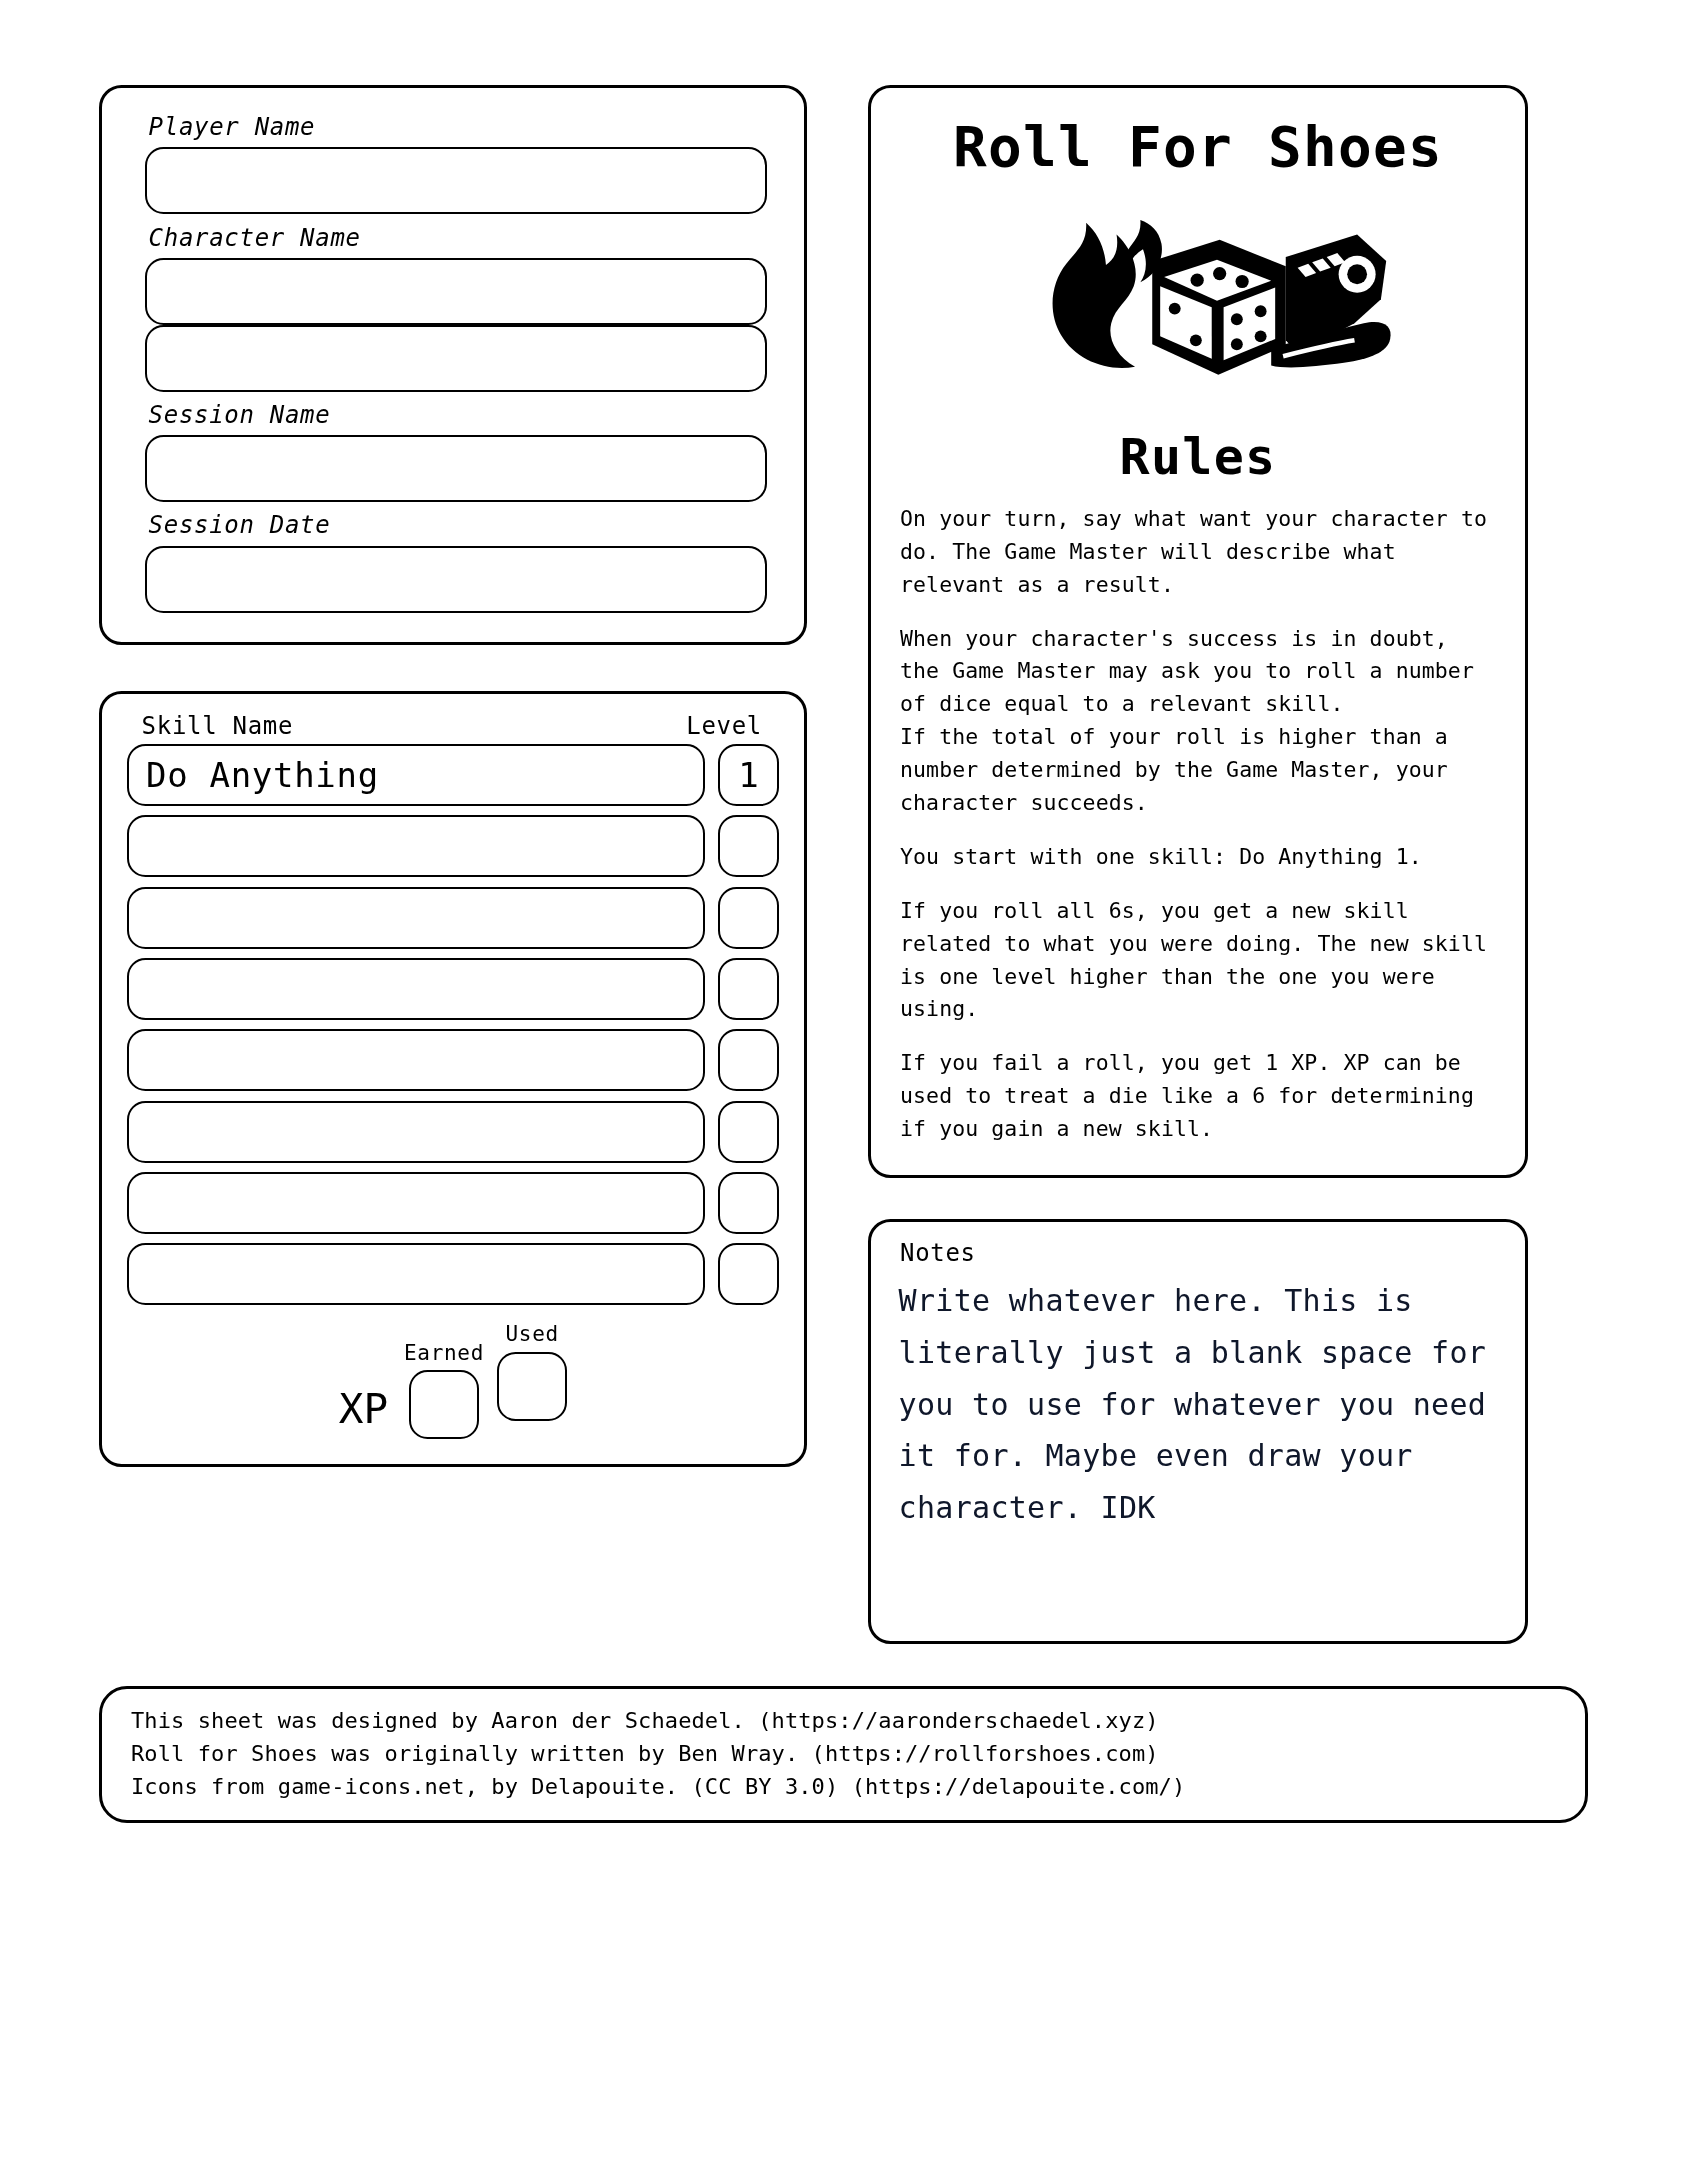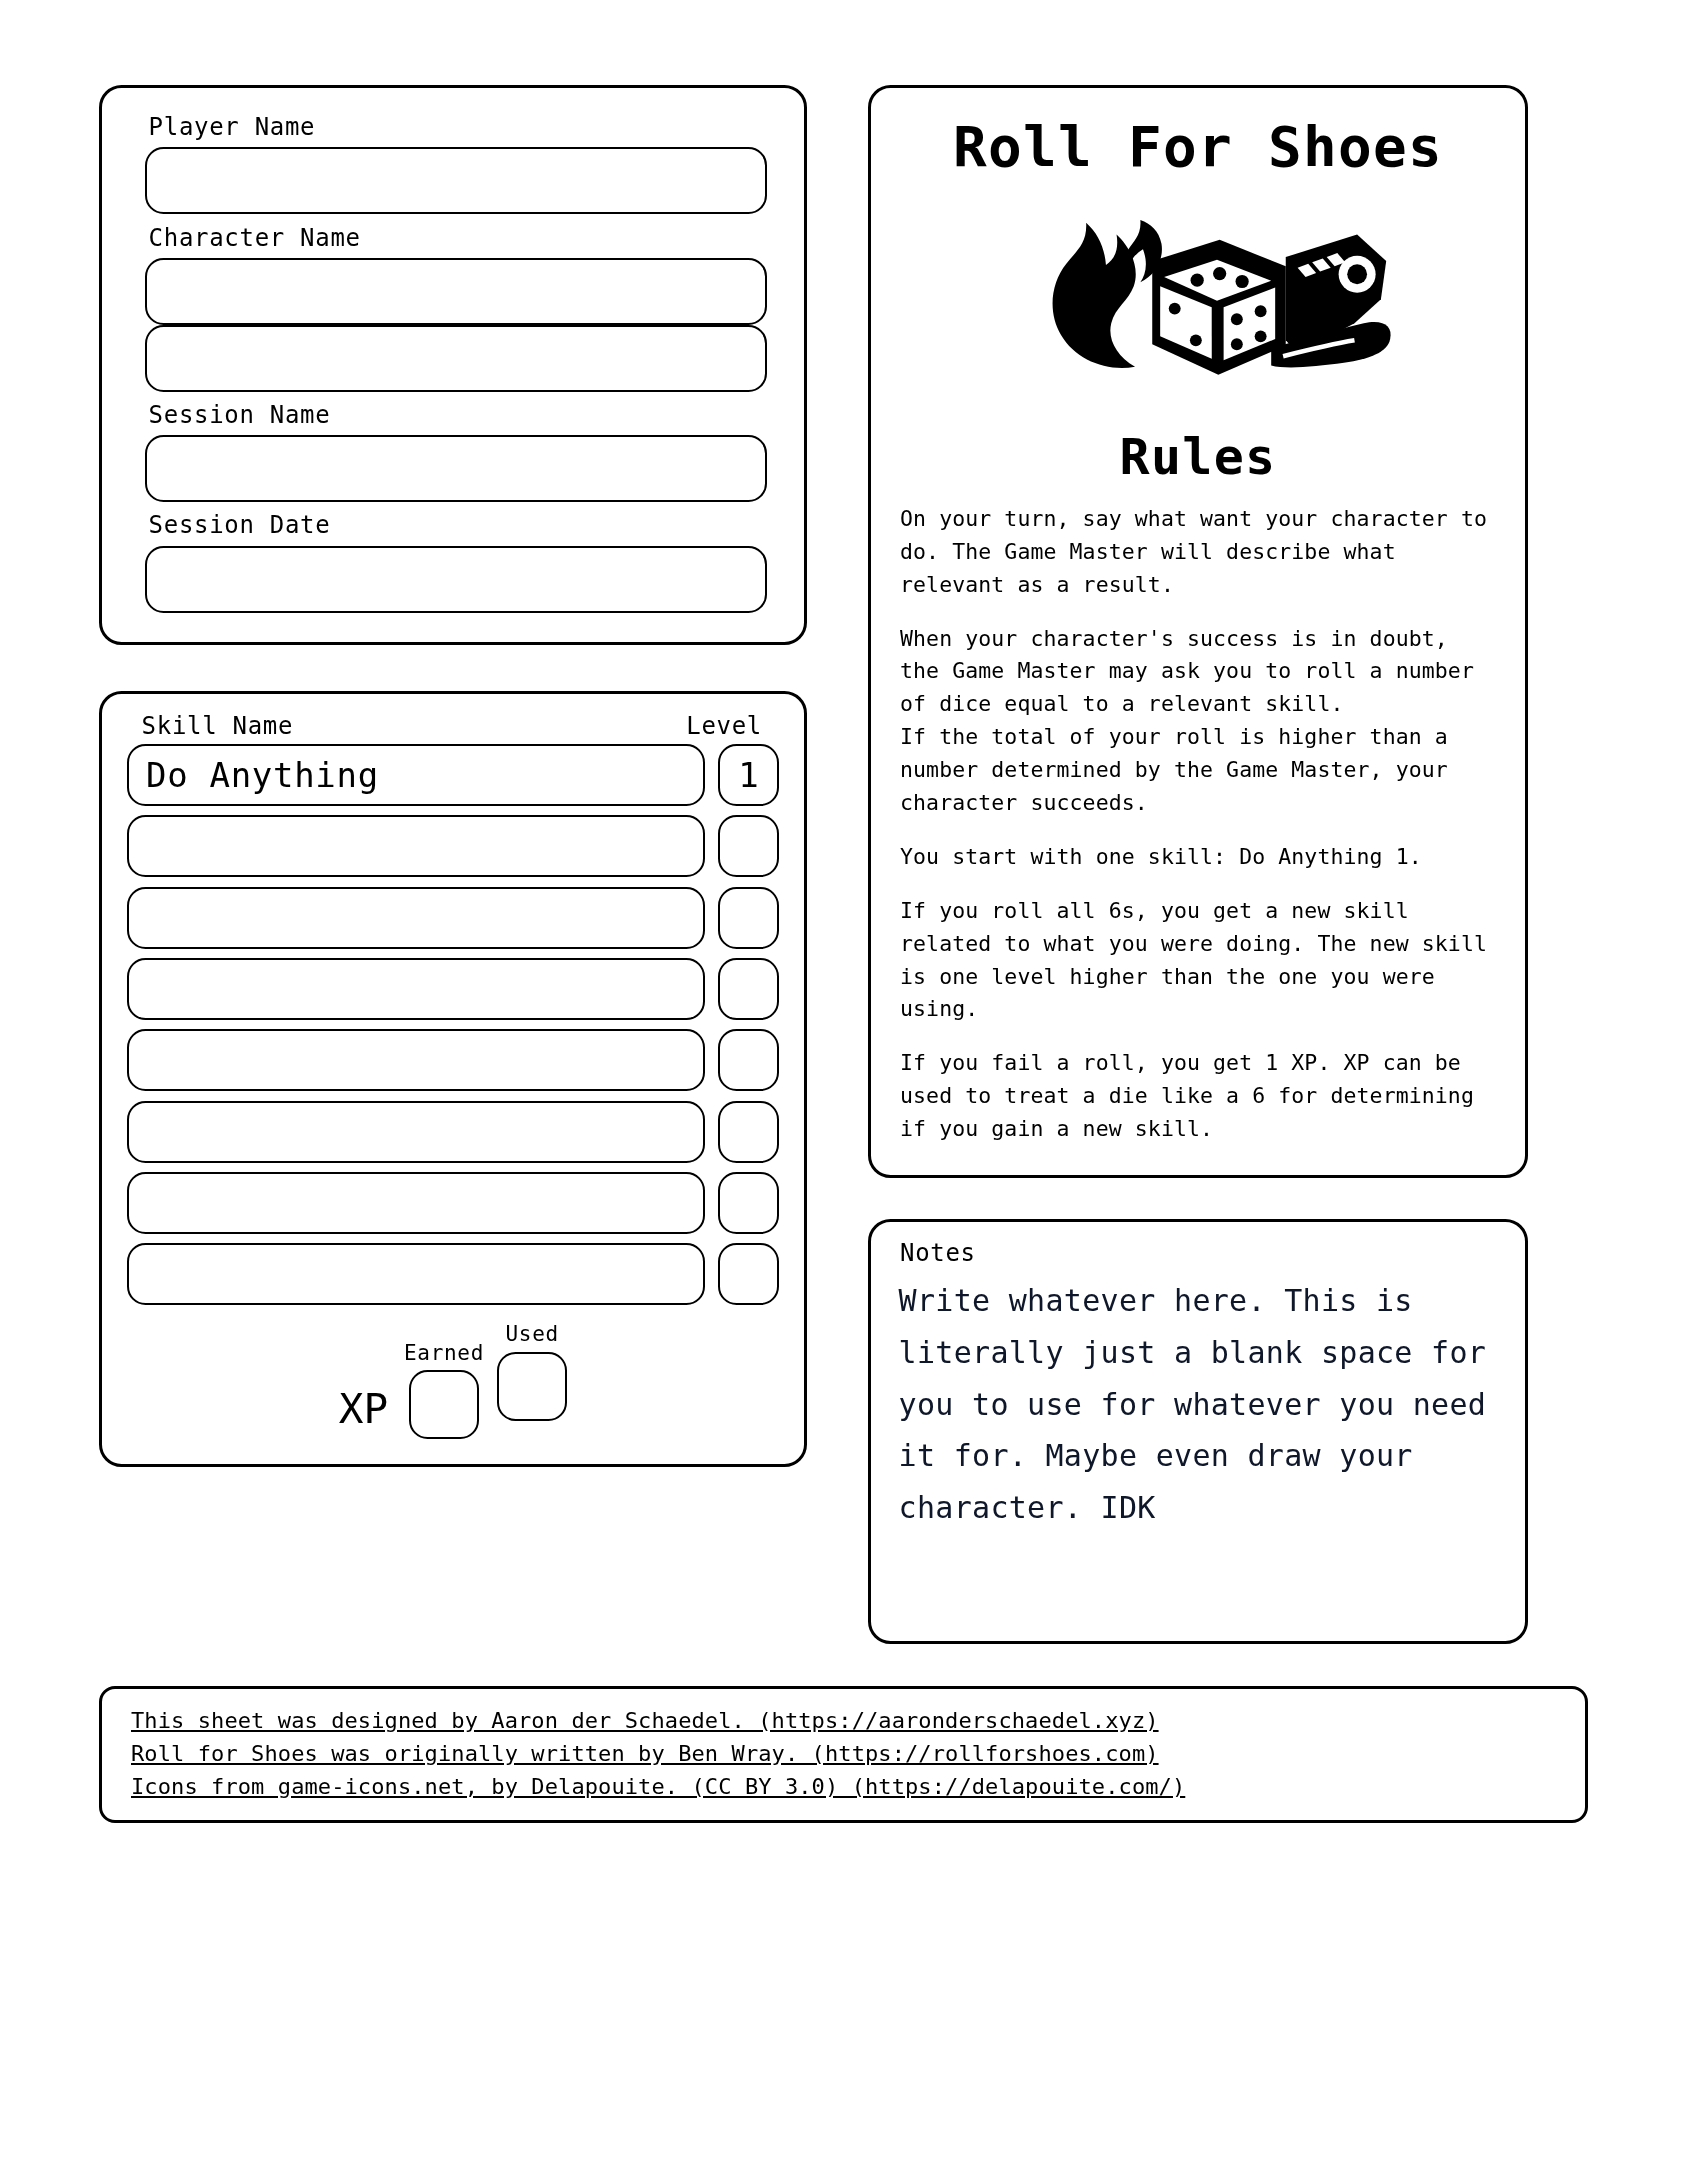--- a/index.html
+++ b/index.html
@@ -39,20 +39,21 @@
   .card {
     border: 3.3px solid #000;
     border-radius: 22.5px;
     box-sizing: border-box;
     background: #fff;
   }
 
   
   .identity {
     padding: 16px 46px 29px 32px;
+    font-style: italic;
   }
   .field-label {
     font-size: 24px;
     letter-spacing: 0.7px;
     margin: 9.3px 0 5.3px 14.6px;
     line-height: 1.2;
   }
   .field-box {
     height: 67px;
     border: 2.6px solid #000;
@@ -191,24 +192,23 @@
     font-size: 30px;
     line-height: 1.72;
     letter-spacing: 0.3px;
     margin-left: 6.6px;
   }
 
   
   .footer {
     margin-top: 42px;
     border: 3.3px solid #000;
-    border-radius: 16px;
+    border-radius: 28px;
     padding: 14.6px 29px 17px 29px;
     box-sizing: border-box;
-    text-decoration: underline;
   }
   .footer div {
     font-size: 22px;
     line-height: 1.5;
     letter-spacing: 0.1px;
   }
 </style>
 </head>
 <body>
 

